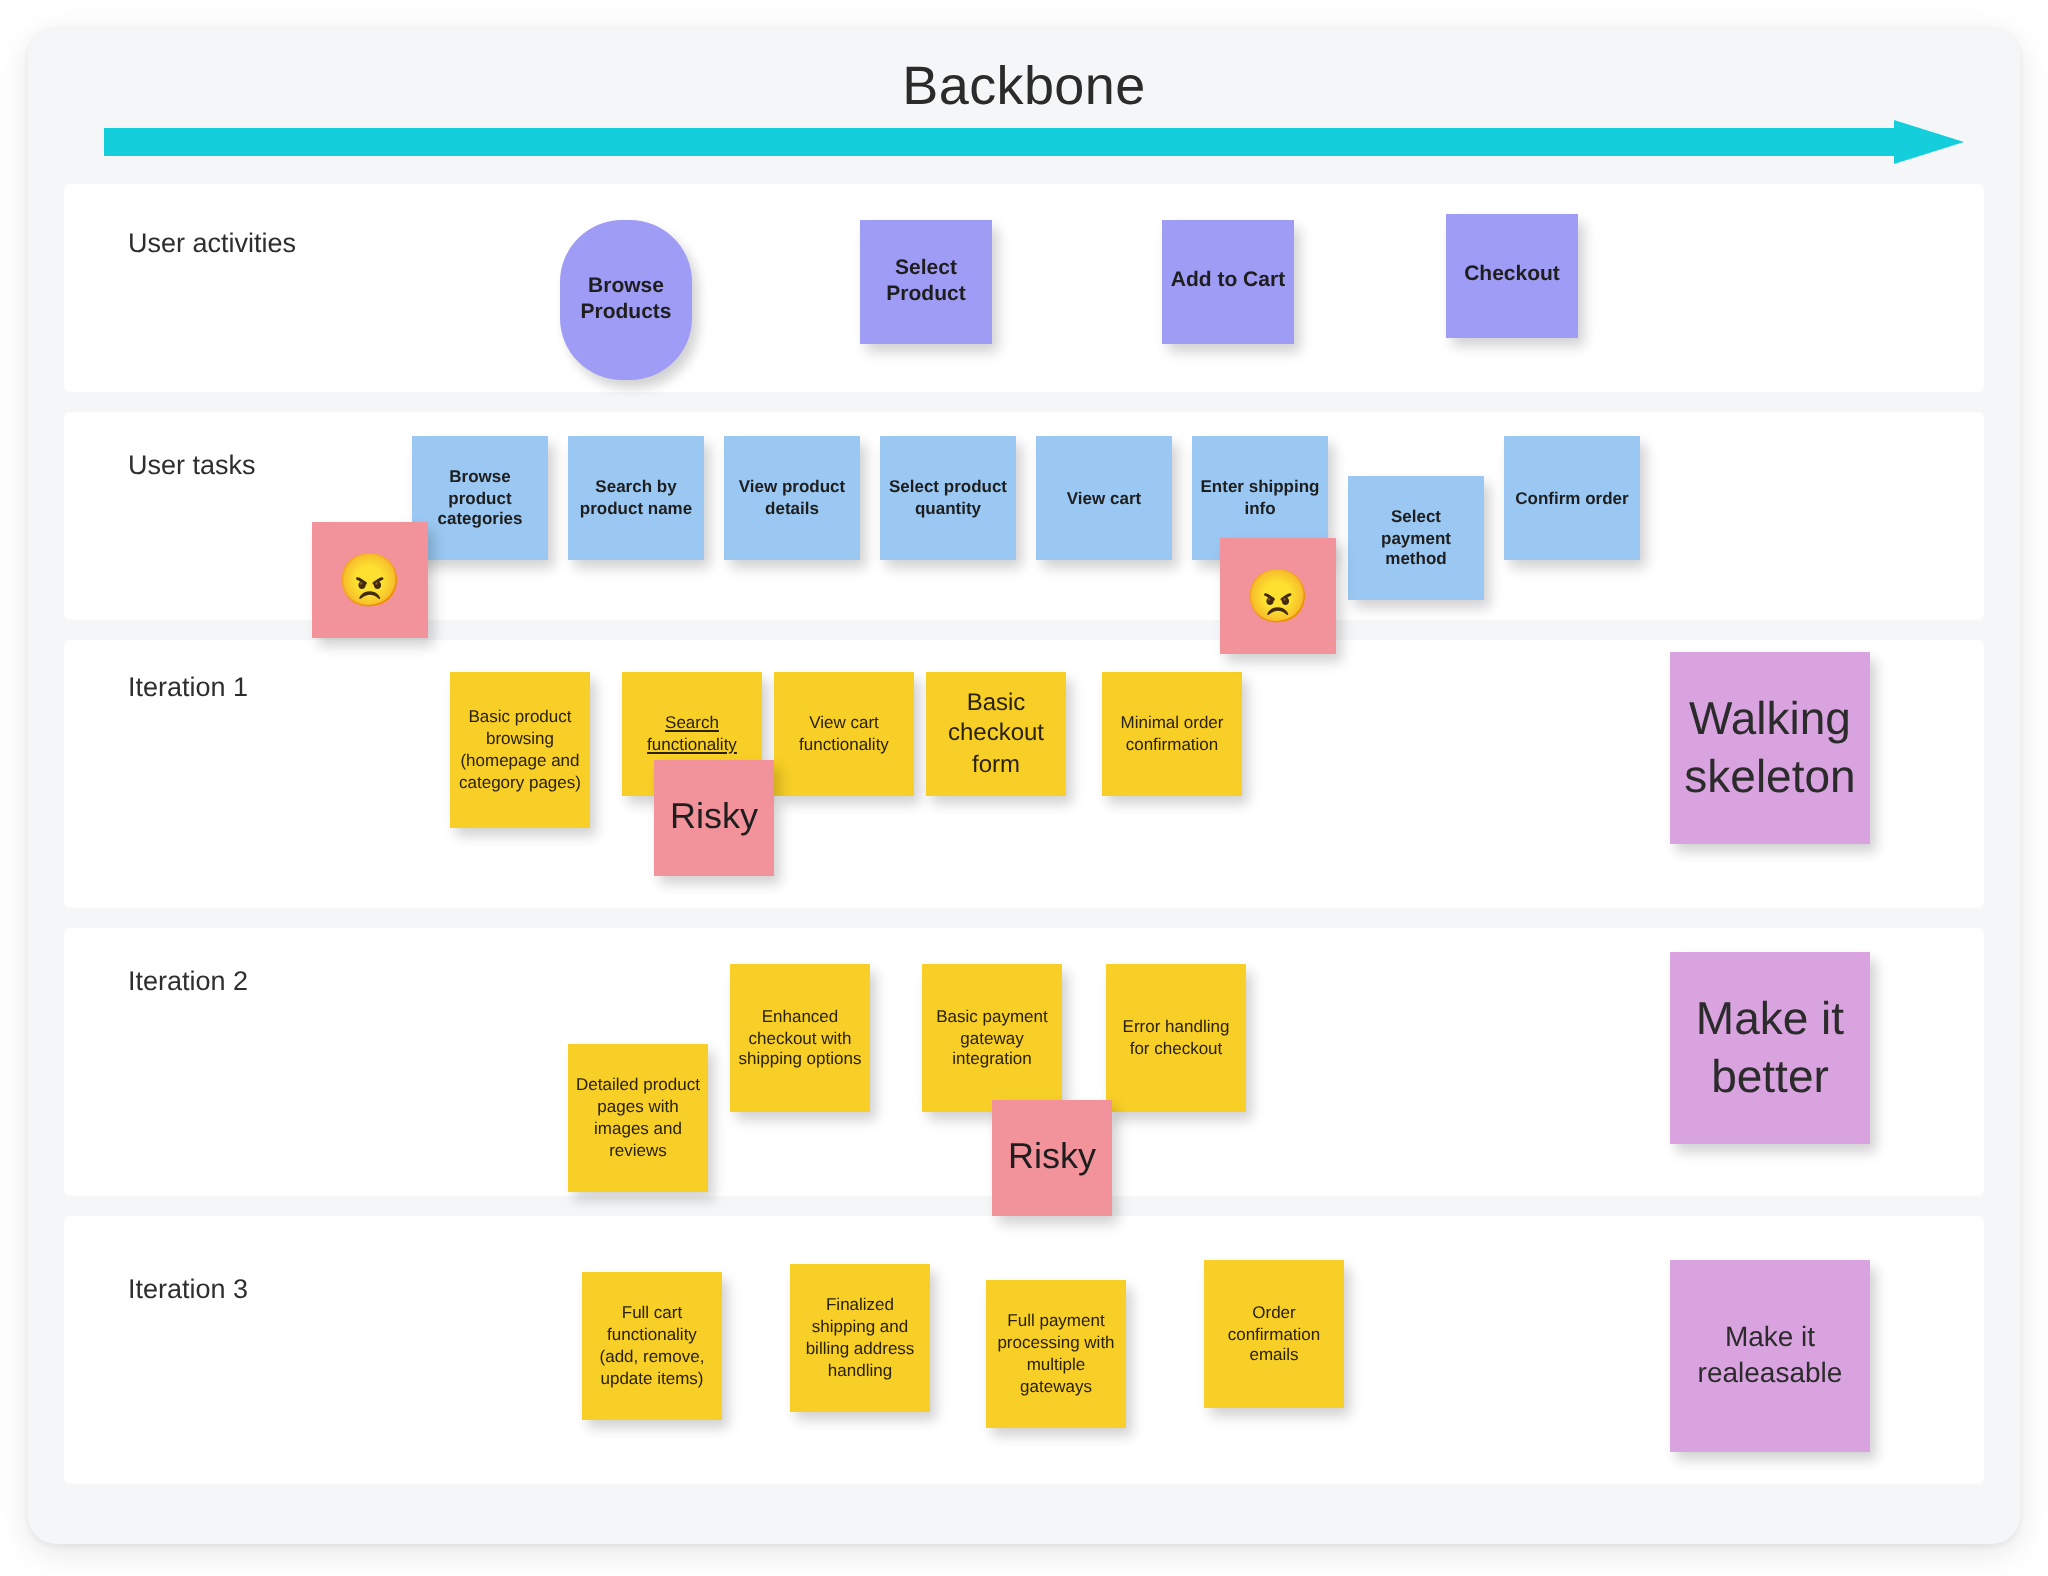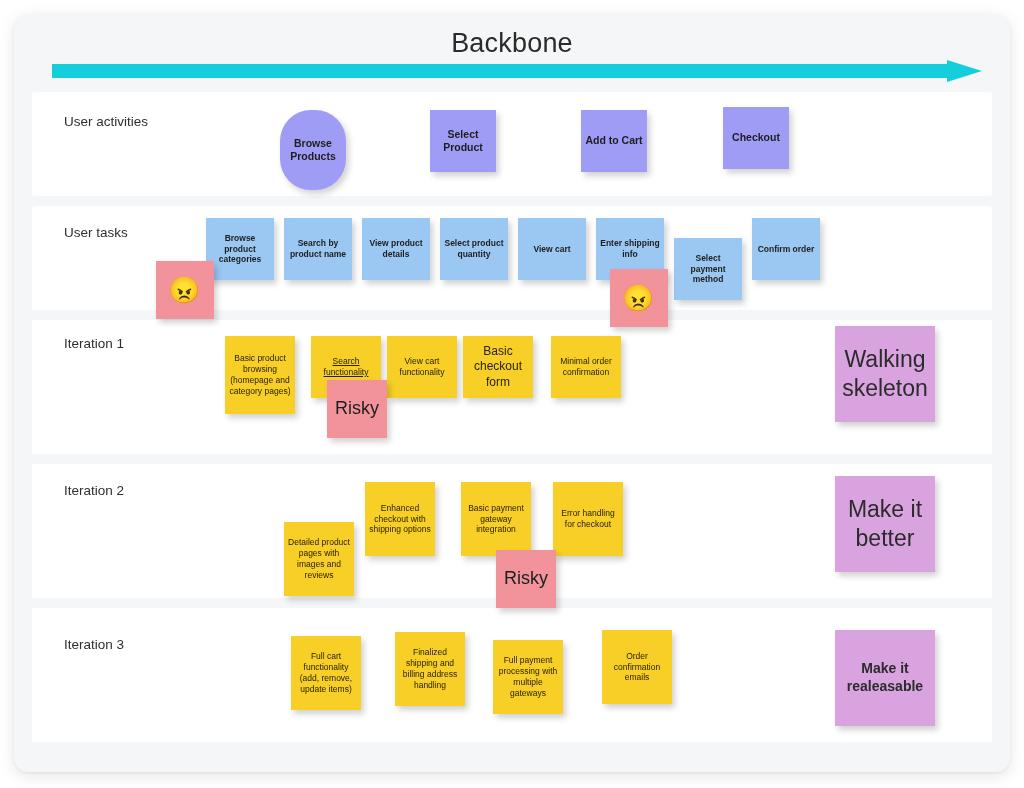--- a/index.html
+++ b/index.html
@@ -94,21 +94,21 @@
   .note-yellow { background: #f7cf26; }
   .note-pink   { background: #f2929b; }
   .note-lilac  { background: #d9a3e0; }
 
   .t-activity { font-size: 10.5px; font-weight: 700; }
   .t-task     { font-size: 8.5px;  font-weight: 700; }
   .t-story    { font-size: 8.5px;  font-weight: 400; color: #2a2208; }
   .t-story-lg { font-size: 12px;   font-weight: 400; color: #2a2208; }
   .t-risky    { font-size: 18px;   font-weight: 400; color: #1e1e1e; }
   .t-goal     { font-size: 23px;   font-weight: 400; color: #2b2b2b; }
-  .t-goal-sm  { font-size: 14px;   font-weight: 700; color: #2b2b2b; }
+  .t-goal-sm  { font-size: 14px;   font-weight: 400; color: #2b2b2b; }
 
   .emoji-note {
     font-size: 26px;
     line-height: 1;
   }
 </style>
 </head>
 <body>
 
 <div id="board">

